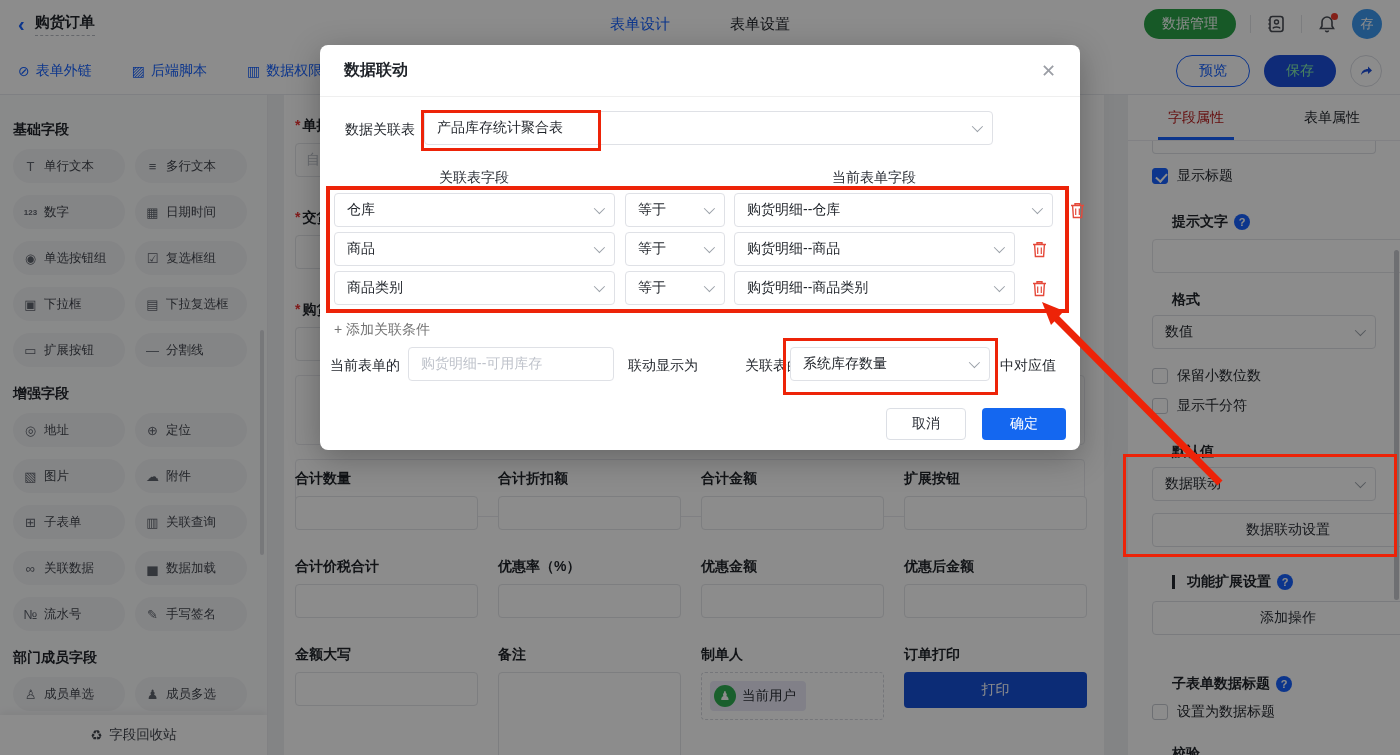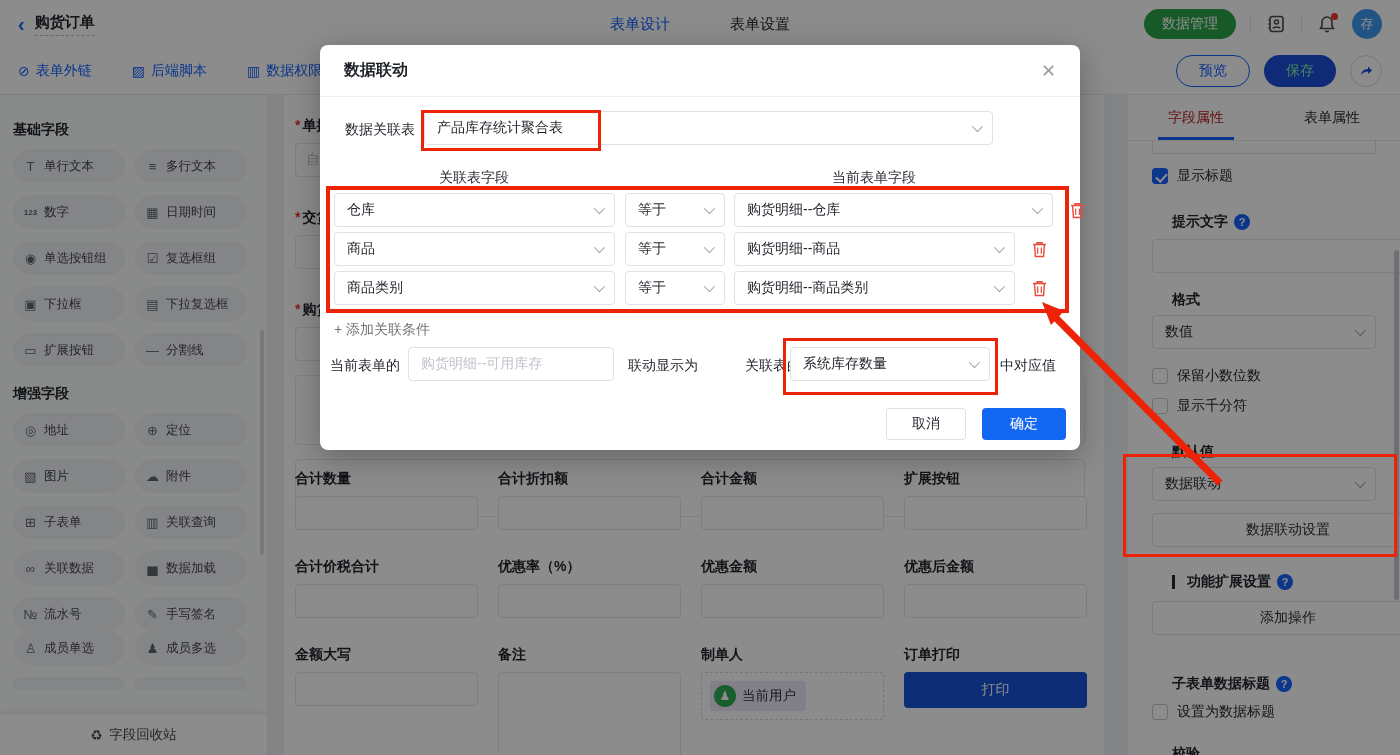--- a/index.html
+++ b/index.html
@@ -279,20 +279,21 @@
       <div class="fpill">
           <span class="g">№</span>
           <span>流水号</span>
         </div>
       <div class="fpill">
           <span class="g">✎</span>
           <span>手写签名</span>
         </div>
     </div>
 
+    <div class="lsb-title" style="margin-top:18px">部门成员字段</div>
     <div class="pill-grid">
       <div class="fpill">
           <span class="g">♙</span>
           <span>成员单选</span>
         </div>
       <div class="fpill">
           <span class="g">♟</span>
           <span>成员多选</span>
         </div>
       <div class="ghost-pill"></div>

